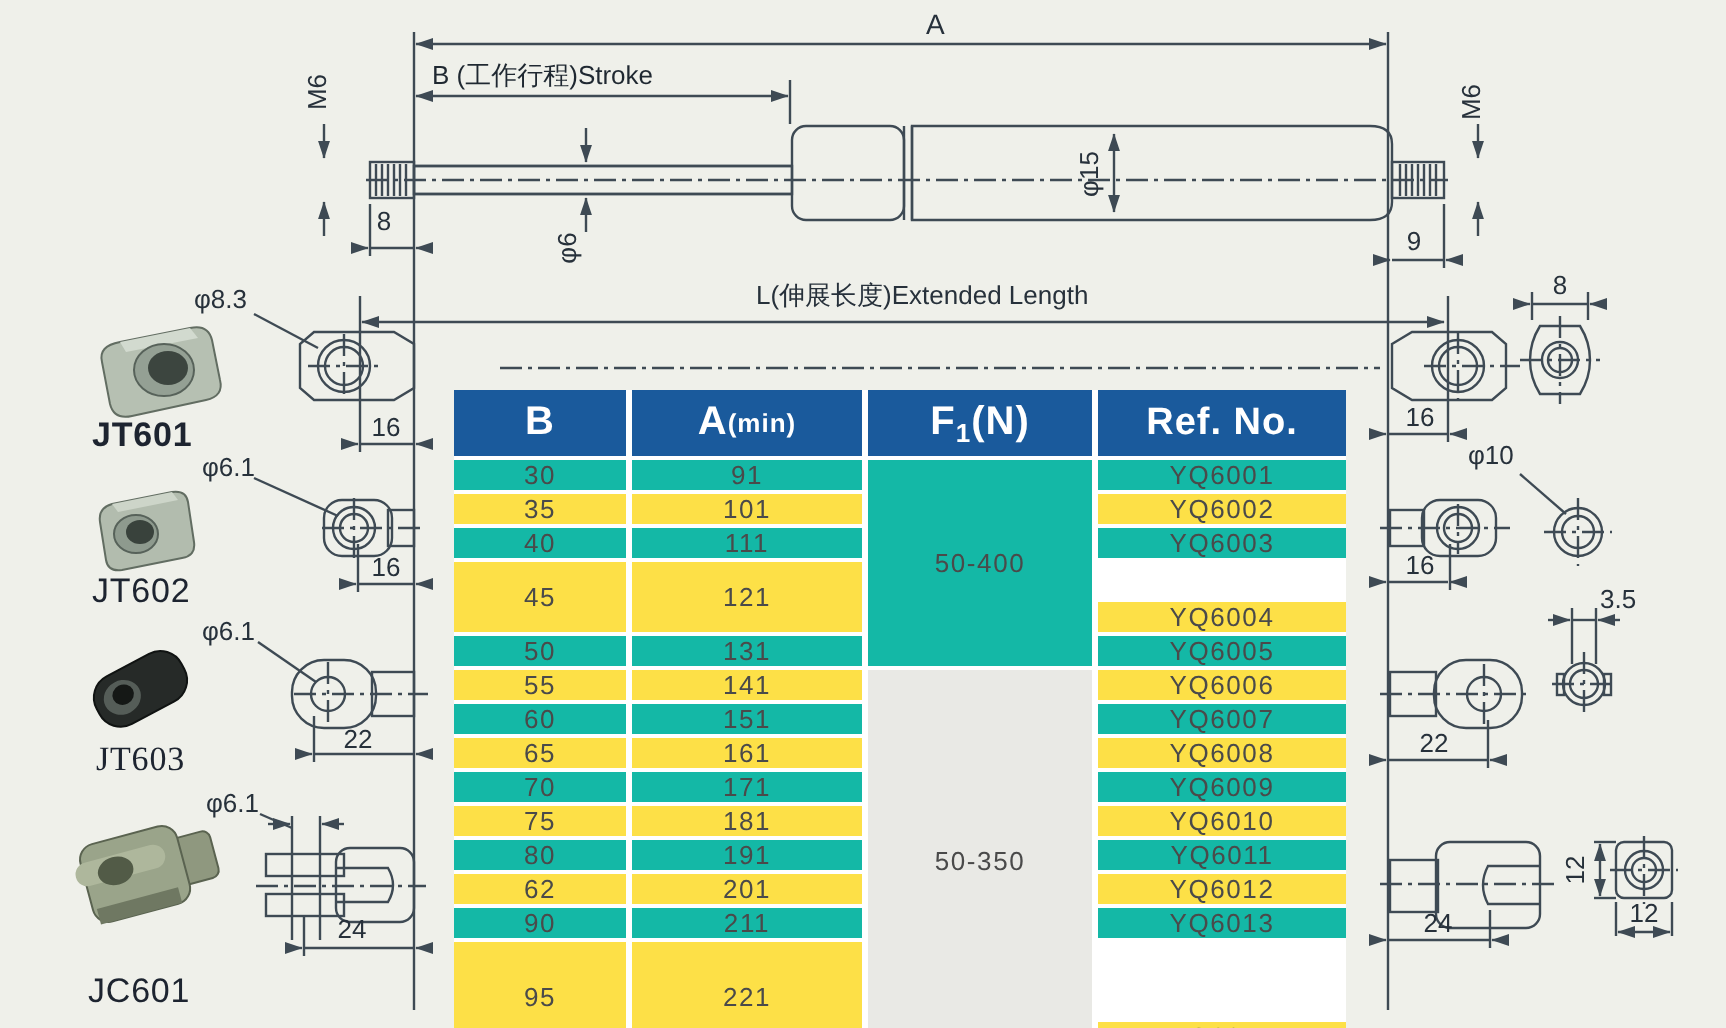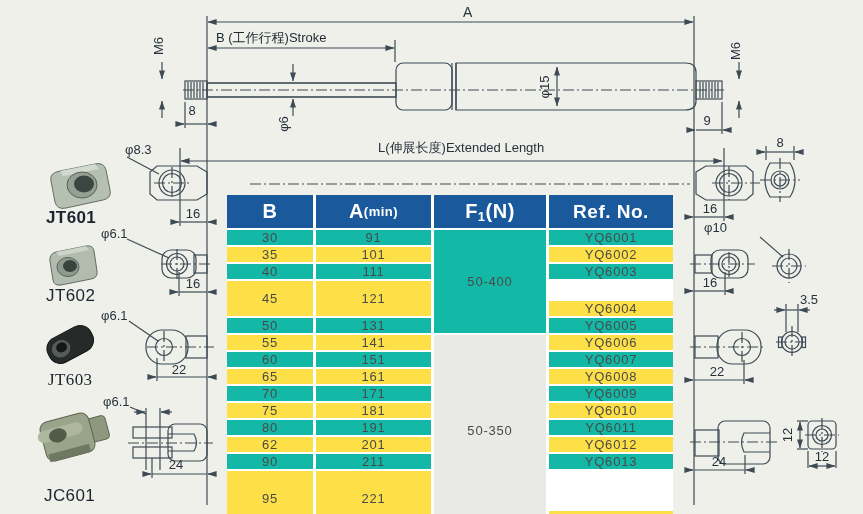--- a/index.html
+++ b/index.html
@@ -279,39 +279,39 @@
   <div class="lbl" style="left:463px;top:5px;font-size:14px;">A</div>
   <div class="lbl" style="left:216px;top:31px;color:#1f2831;">B (工作行程)Stroke</div>
   <div class="lbl rotbox" style="left:146px;top:33px;width:26px;height:26px;">M6</div>
   <div class="lbl rotbox" style="left:723px;top:38px;width:26px;height:26px;">M6</div>
   <div class="lbl center" style="left:184px;top:104px;width:16px;">8</div>
   <div class="lbl center" style="left:699px;top:114px;width:16px;">9</div>
   <div class="lbl rotbox" style="left:269px;top:110px;width:30px;height:28px;">φ6</div>
   <div class="lbl rotbox" style="left:529px;top:72px;width:32px;height:30px;">φ15</div>
   <div class="lbl" style="left:378px;top:141px;">L(伸展长度)Extended Length</div>
 
-  <div class="lbl" style="left:97px;top:143px;margin-left:28px;">φ8.3</div>
+  <div class="lbl" style="left:97px;top:143px;">φ8.3</div>
   <div class="lbl" style="left:101px;top:227px;">φ6.1</div>
   <div class="lbl" style="left:101px;top:309px;">φ6.1</div>
   <div class="lbl" style="left:103px;top:395px;">φ6.1</div>
 
   <div class="lbl fit-label" style="left:46px;top:209px;font-weight:bold;">JT601</div>
   <div class="lbl fit-label" style="left:46px;top:287px;">JT602</div>
   <div class="lbl fit-label" style="left:48px;top:371px;font-family:Liberation Serif, serif;">JT603</div>
   <div class="lbl fit-label" style="left:44px;top:487px;">JC601</div>
 
   <div class="lbl center" style="left:182px;top:207px;width:22px;">16</div>
   <div class="lbl center" style="left:182px;top:277px;width:22px;">16</div>
   <div class="lbl center" style="left:167px;top:363px;width:24px;">22</div>
   <div class="lbl center" style="left:164px;top:458px;width:24px;">24</div>
 
   <div class="lbl center" style="left:699px;top:202px;width:22px;">16</div>
   <div class="lbl center" style="left:773px;top:136px;width:14px;">8</div>
   <div class="lbl center" style="left:699px;top:276px;width:22px;">16</div>
-  <div class="lbl" style="left:704px;top:221px;">φ10</div>
+  <div class="lbl" style="left:734px;top:221px;">φ10</div>
   <div class="lbl center" style="left:705px;top:365px;width:24px;">22</div>
   <div class="lbl" style="left:800px;top:293px;">3.5</div>
   <div class="lbl center" style="left:707px;top:455px;width:24px;">24</div>
   <div class="lbl rotbox" style="left:776px;top:423px;width:24px;height:24px;">12</div>
   <div class="lbl center" style="left:811px;top:450px;width:22px;">12</div>
 
   <div id="spec-table">
     <div class="th" style="grid-column:1;grid-row:1;">
       <span>B</span>
     </div>

